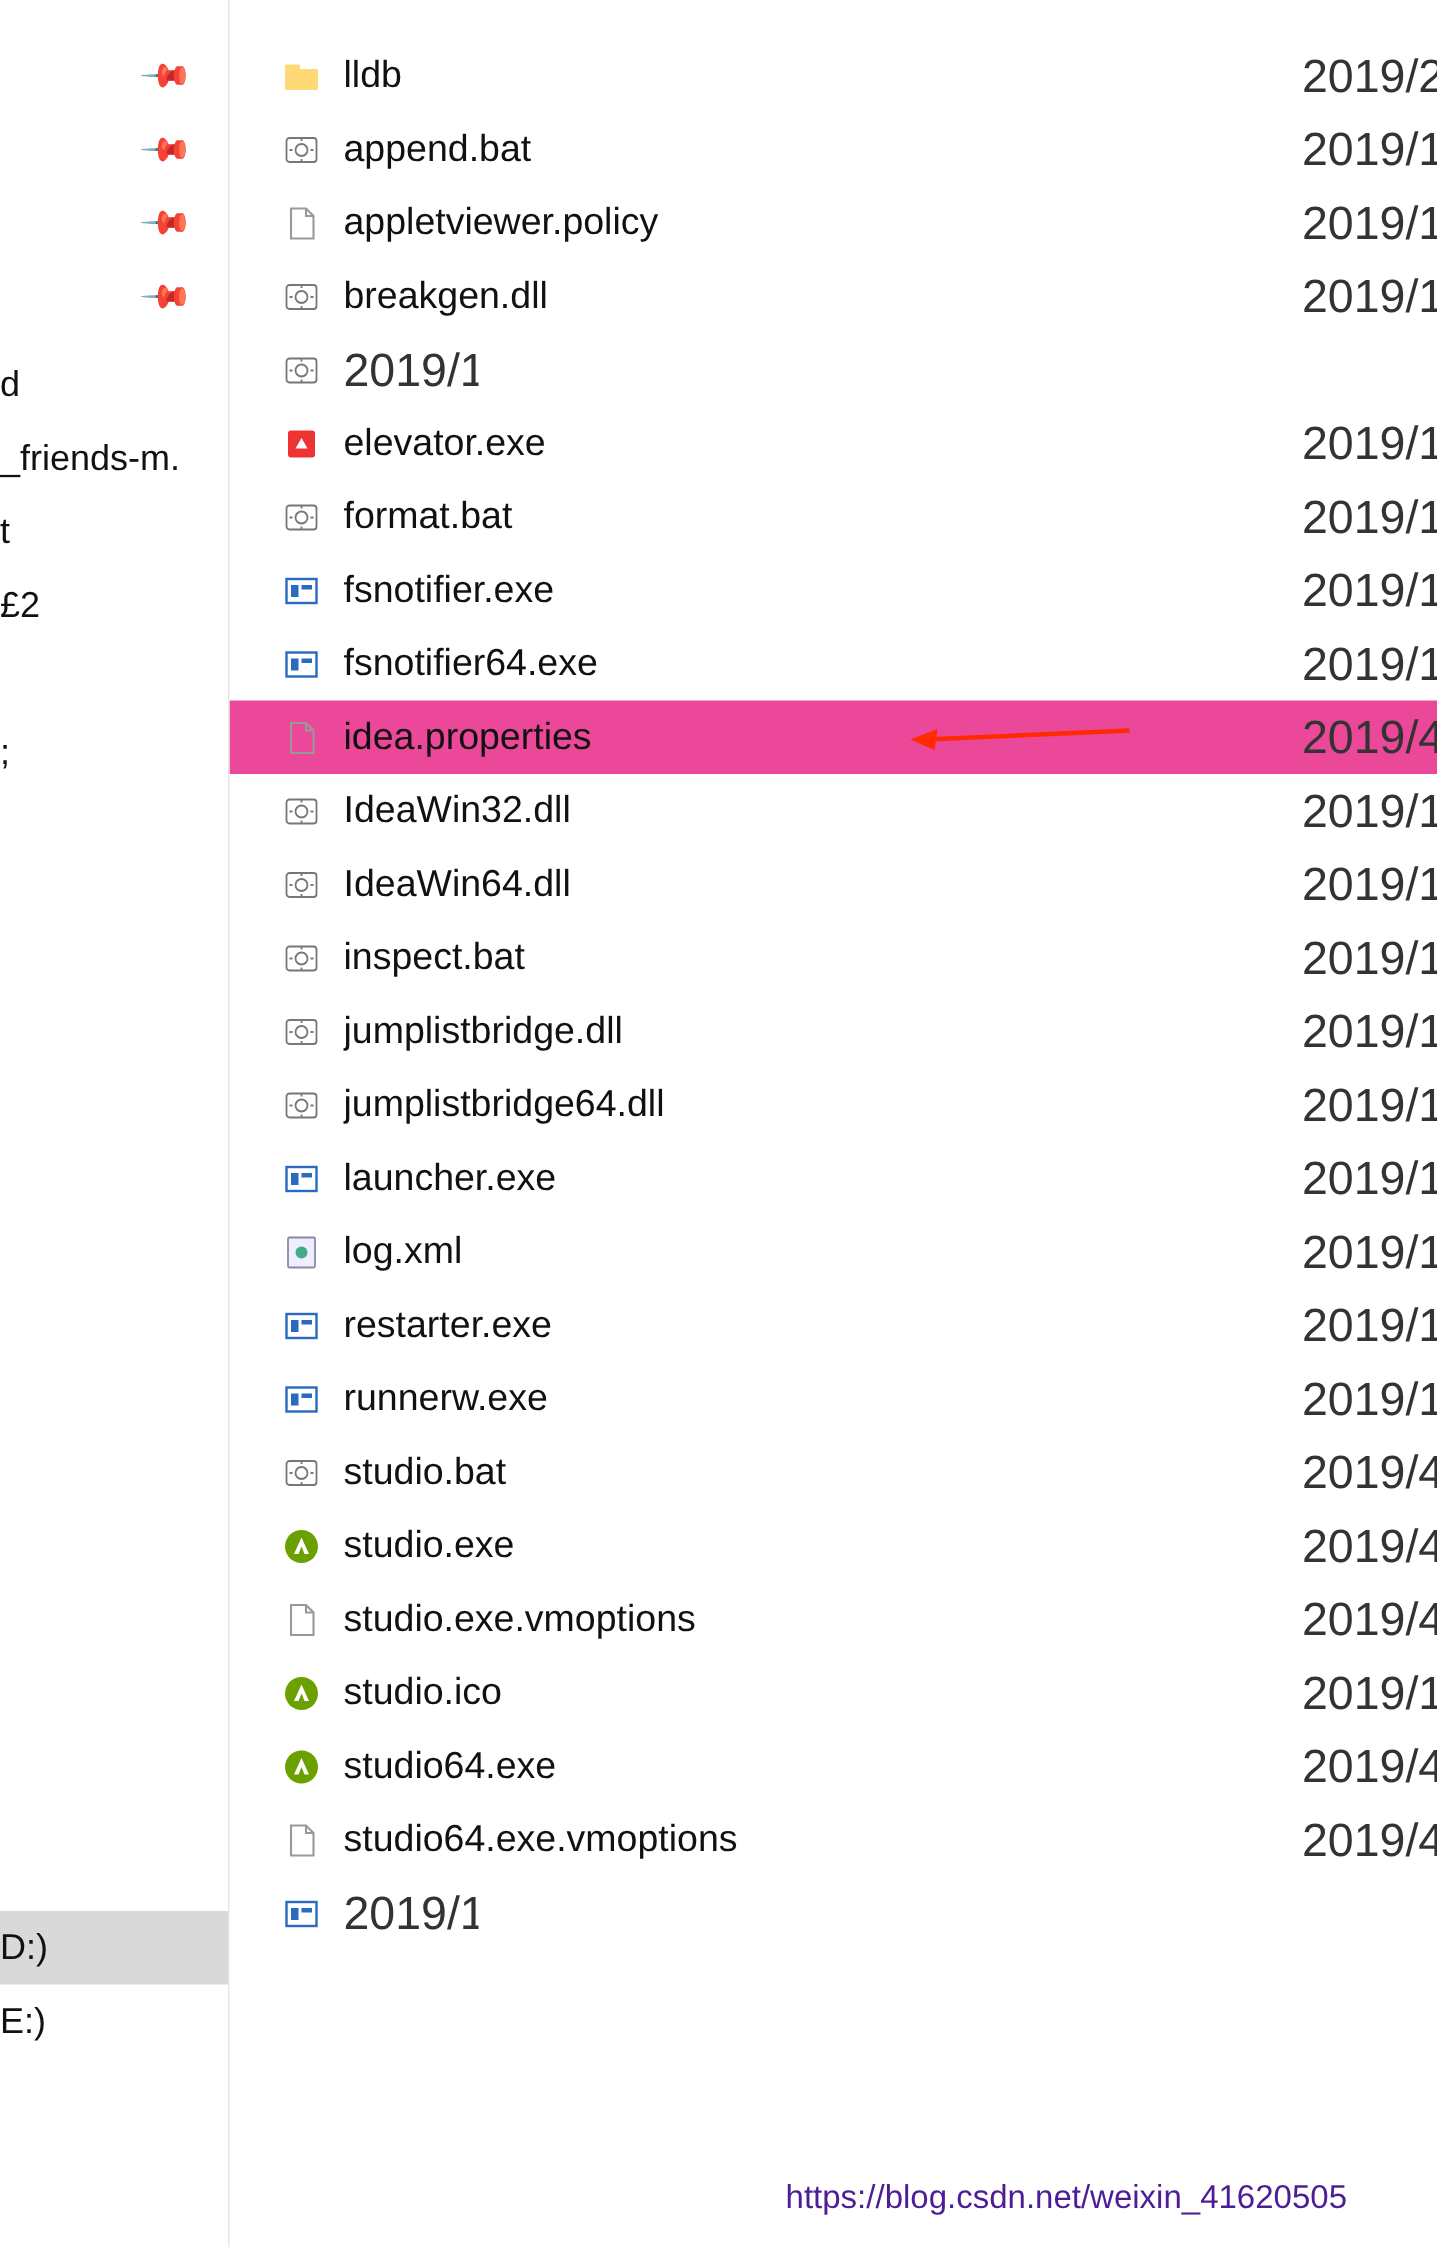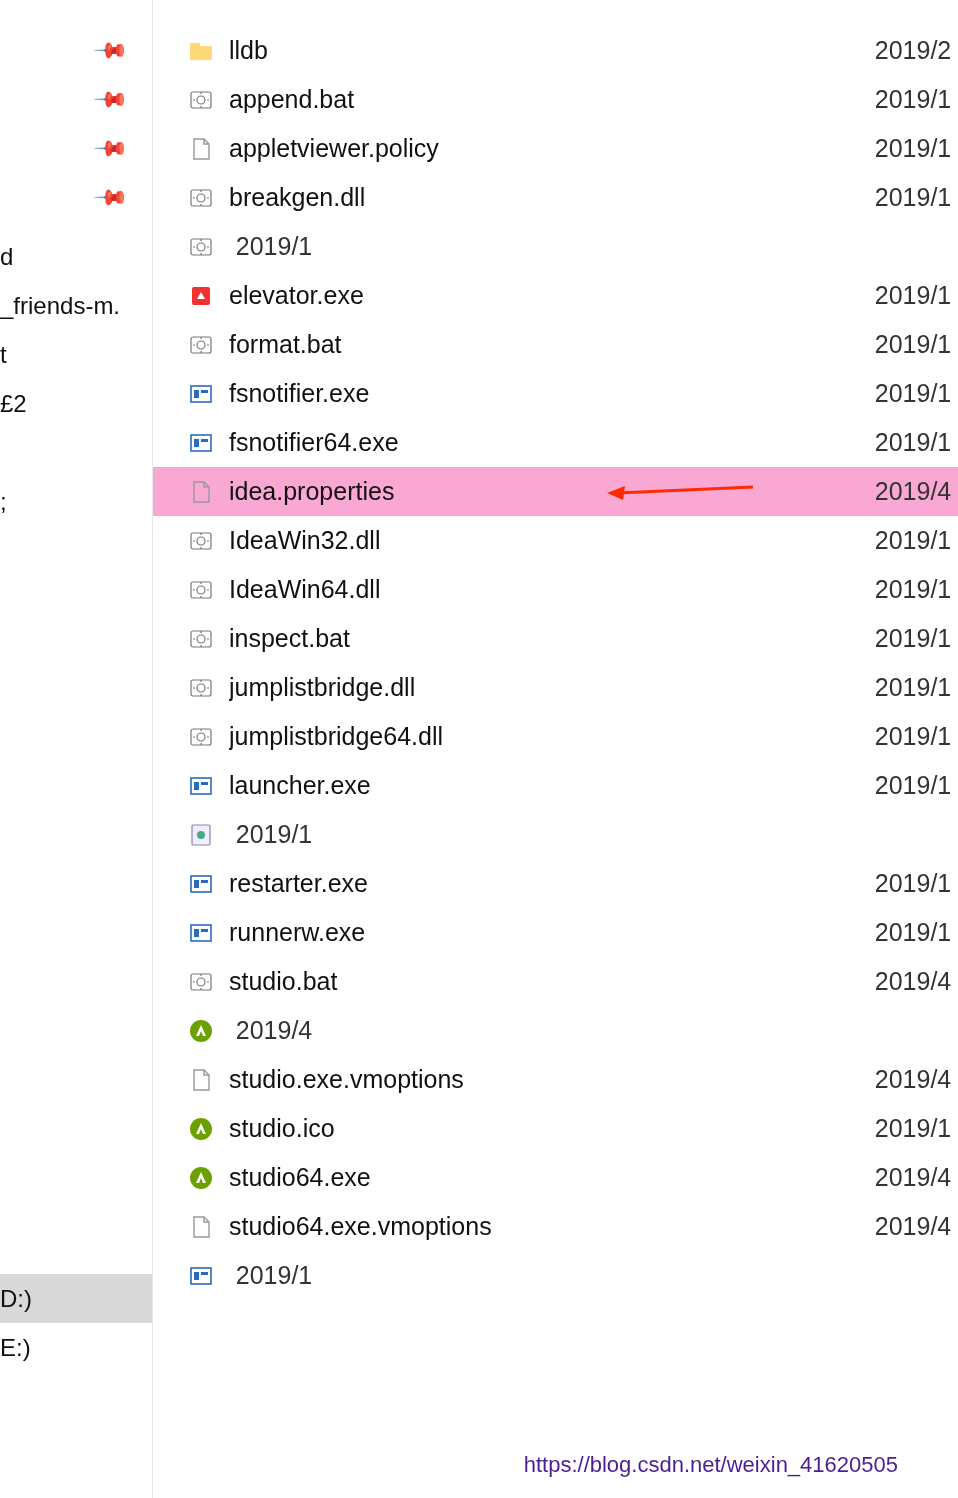--- a/index.html
+++ b/index.html
@@ -10,27 +10,27 @@
     position:relative;background:#fff;overflow:hidden}
   .sb-row{height:49px;display:flex;align-items:center;justify-content:flex-end;
     padding-right:28px;color:#111;white-space:nowrap}
   .sb-row.left{justify-content:flex-start;padding-left:0}
   .sb-row .pin{color:#8a8a8a;font-size:22px;transform:rotate(45deg);
     display:inline-block}
   .sb-row.sel{background:#d9d9d9}
   .main{flex:1;position:relative;overflow:hidden}
   .file-row{height:49px;display:flex;align-items:center;padding-left:34px;
     position:relative}
-  .file-row.sel{background:#f9a8d4}
+  .file-row.sel{background:#ec4899}
   .icon{width:28px;height:28px;margin-right:14px;flex:0 0 28px;
     display:flex;align-items:center;justify-content:center}
   .name{flex:1;white-space:nowrap;overflow:hidden;text-overflow:clip;
     color:#111;font-size:25px}
-  .date{width:90px;flex:0 0 90px;text-align:center;color:#333;
-    padding-right:0;font-size:25px;overflow:hidden}
+  .date{width:90px;flex:0 0 90px;text-align:right;color:#333;
+    padding-right:0;font-size:31px;overflow:hidden}
   
   .ic-folder svg rect{fill:#ffd976}
   .ic-doc svg{fill:none;stroke:#999;stroke-width:1.4}
   .ic-gear svg{fill:none;stroke:#777;stroke-width:1.2}
   .ic-exe svg rect.outer{fill:none;stroke:#2a6bbf;stroke-width:1.6}
   .ic-exe svg rect.inner{fill:#2a6bbf}
   .ic-studio svg circle{fill:#6aa100}
   .ic-studio svg path{fill:#fff}
   .ic-elev svg rect{fill:#e33}
   .ic-xml svg rect{fill:#eef;stroke:#88a;stroke-width:1.2}
@@ -255,20 +255,21 @@
           <span class="name">launcher.exe</span>
           <span class="date">2019/1</span>
         </div>
         <div class="file-row">
           <span class="icon ic-xml">
             <svg width="26" height="26" viewBox="0 0 26 26">
               <rect x="4" y="3" width="18" height="20" rx="1"></rect>
               <circle cx="13" cy="13" r="4"></circle>
             </svg>
           </span>
+          <span class="name">log.xml</span>
           <span class="date">2019/1</span>
         </div>
         <div class="file-row">
           <span class="icon ic-exe">
             <svg width="26" height="26" viewBox="0 0 26 26">
               <rect class="outer" x="3" y="5" width="20" height="16"></rect>
               <rect class="inner" x="6" y="9" width="5" height="8"></rect>
               <rect class="inner" x="13" y="9" width="7" height="3"></rect>
             </svg>
           </span>
@@ -297,20 +298,21 @@
           <span class="name">studio.bat</span>
           <span class="date">2019/4</span>
         </div>
         <div class="file-row">
           <span class="icon ic-studio">
             <svg width="26" height="26" viewBox="0 0 26 26">
               <circle cx="13" cy="13" r="11"></circle>
               <path d="M8 18 L13 7 L18 18 L15 18 L13 13 L11 18 Z"></path>
             </svg>
           </span>
+          <span class="name">studio.exe</span>
           <span class="date">2019/4</span>
         </div>
         <div class="file-row">
           <span class="icon ic-doc">
             <svg width="26" height="26" viewBox="0 0 26 26">
               <path d="M6 3h10l5 5v15H6z"></path>
               <path d="M16 3v5h5"></path>
             </svg>
           </span>
           <span class="name">studio.exe.vmoptions</span>

